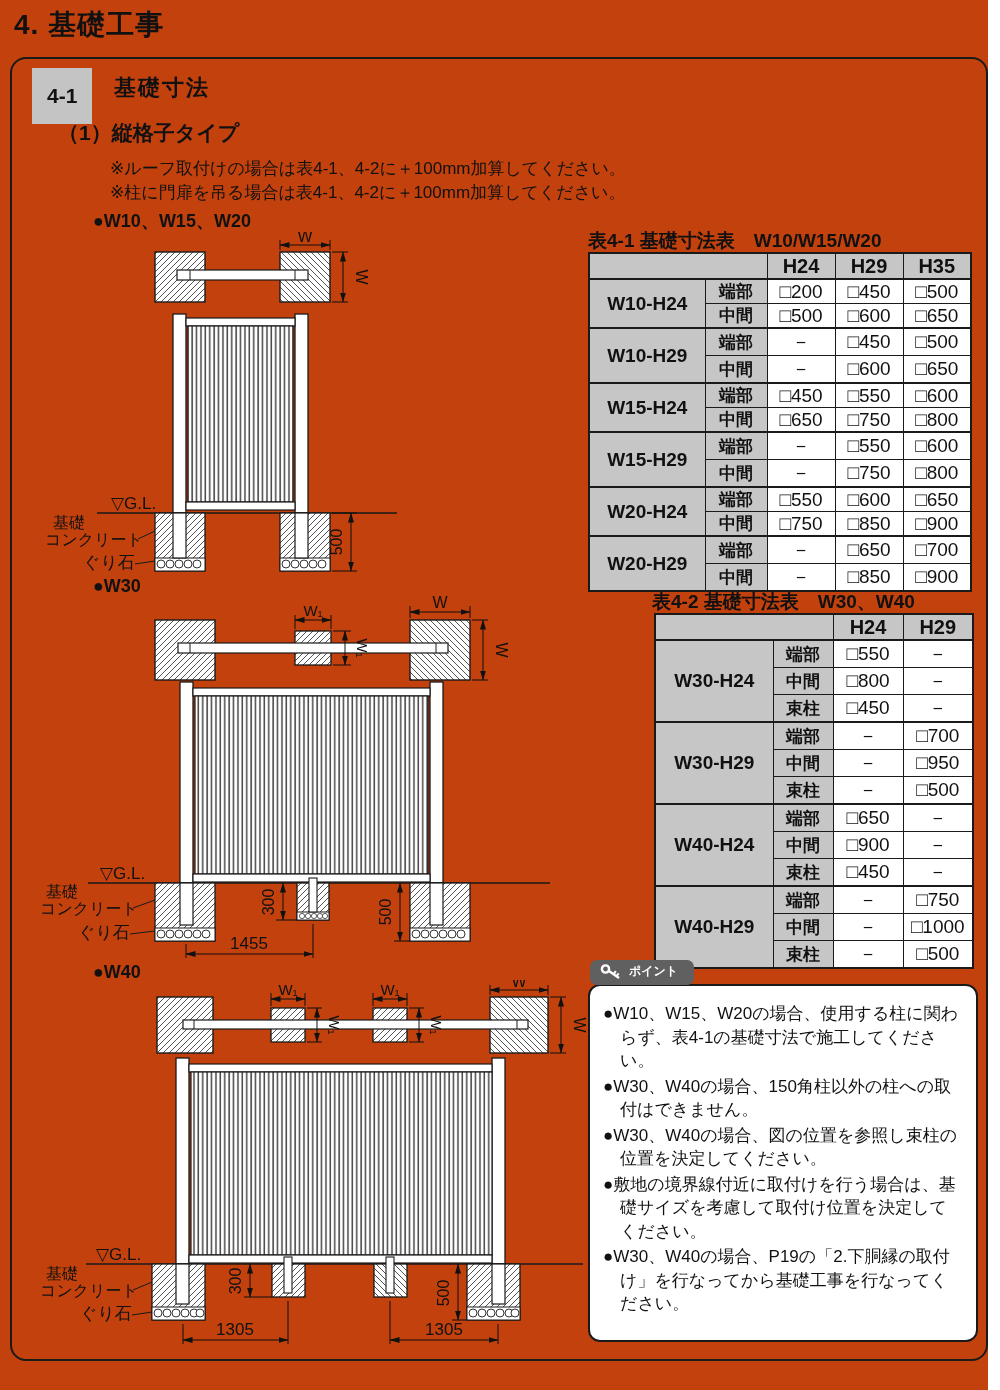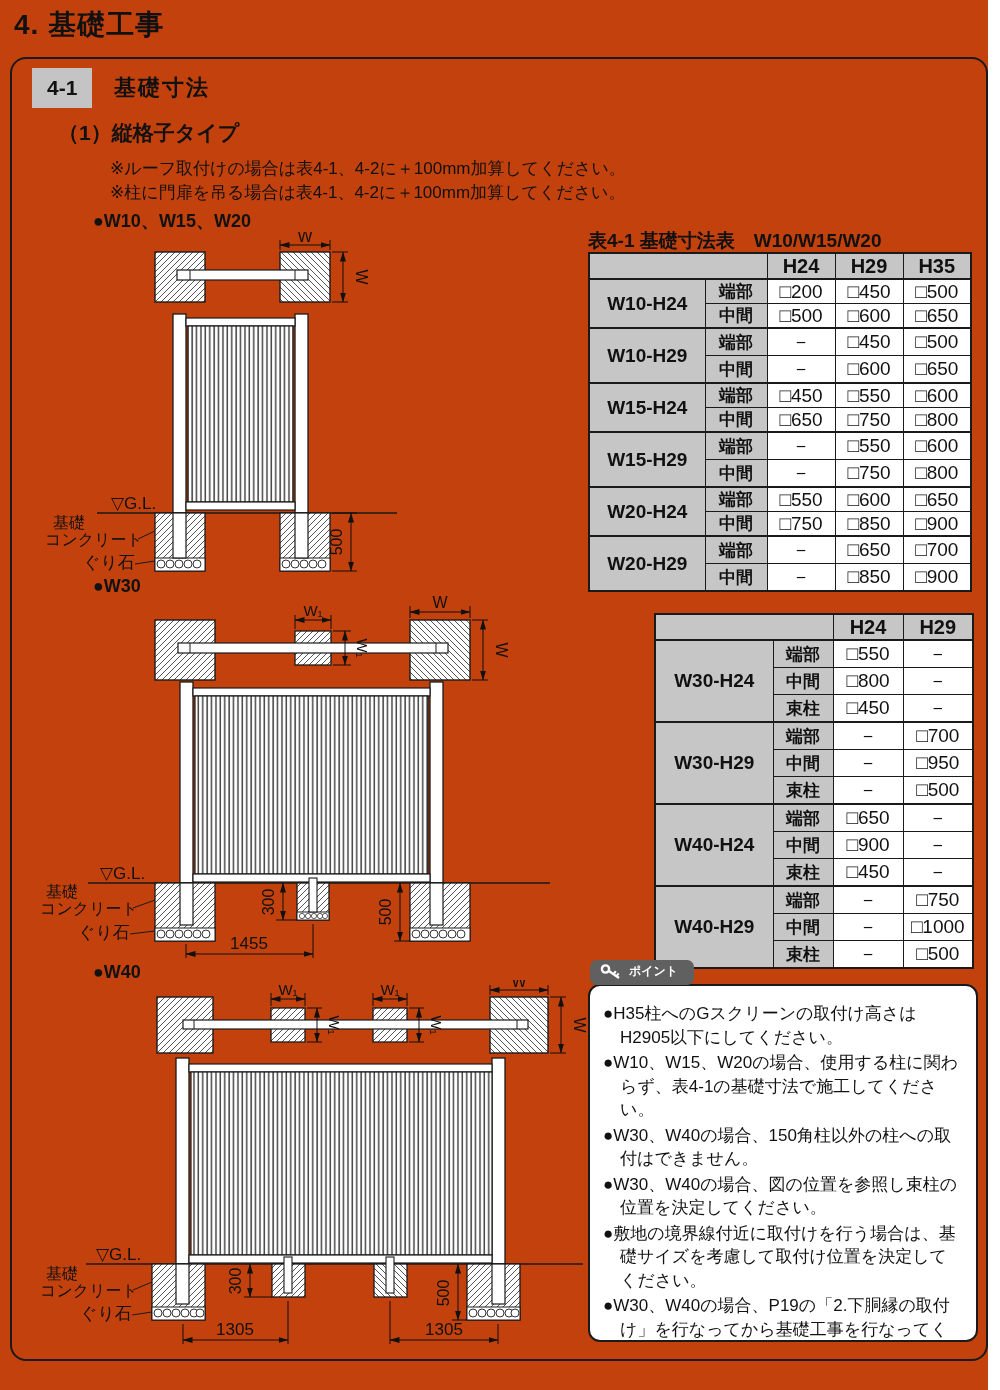--- a/index.html
+++ b/index.html
@@ -7,21 +7,21 @@
     --badge-gray:#c4c4c4;
     --point-badge:#606060;
     --line:#1a1a1a;
   }
   *{box-sizing:border-box;}
   body{margin:0;background:#fff;font-family:"Liberation Sans","DejaVu Sans",sans-serif;color:#111;}
   .page{position:relative;width:988px;height:1390px;background:#c2410c;overflow:hidden;}
   .abs{position:absolute;}
   .page-title{left:14px;top:6px;font-size:28px;font-weight:bold;letter-spacing:1px;}
   .outer-box{left:10px;top:57px;width:978px;height:1304px;border:2.5px solid var(--line);border-radius:16px;}
-  .sec-badge{left:32px;top:68px;background:var(--badge-gray);font-size:21px;font-weight:bold;padding:8px 15px;}
+  .sec-badge{left:32px;top:68px;background:var(--badge-gray);font-size:21px;font-weight:bold;padding:16px 15px;}
   .sec-heading{left:114px;top:73px;font-size:22px;font-weight:bold;letter-spacing:2px;}
   .subsection{left:58px;top:119px;font-size:21px;font-weight:bold;}
   .note{left:110px;font-size:17px;}
   .dlabel{font-size:18px;font-weight:bold;}
   .tbl-title{font-size:19px;font-weight:bold;}
   .dim-table{border-collapse:collapse;border:2px solid var(--line);table-layout:fixed;}
   .dim-table th,.dim-table td{border:1px solid var(--line);padding:0;text-align:center;vertical-align:middle;overflow:hidden;}
   .dim-table td{height:24px;}
   .hdr th{background:var(--cell-gray);font-size:20px;height:26px;font-weight:bold;}
   .grp{background:var(--cell-gray);font-weight:bold;font-size:19px;}
@@ -450,20 +450,21 @@
     </tr>
     <tr>
       <td class="lbl">中間</td>
       <td class="val">－</td>
       <td class="val">□850</td>
       <td class="val">□900</td>
     </tr>
   </tbody>
     </table>
 
+  <div class="abs tbl-title" style="left:652px;top:589px">表4-2 基礎寸法表　W30、W40</div>
   <table class="abs dim-table" style="left:654px;top:613px">
     <colgroup>
         <col style="width:118px">
         <col style="width:60px">
         <col style="width:70px">
         <col style="width:70px">
       </colgroup>
     <tbody>
         <tr class="hdr">
       <th class="diag" colspan="2"></th>
@@ -540,21 +541,20 @@
   <div class="abs point-badge">
     <svg width="22" height="16" viewBox="0 0 22 16">
       <circle cx="5.5" cy="5" r="3.6" fill="none" stroke="#fff" stroke-width="2.4"></circle>
       <line x1="8.6" y1="6.8" x2="19" y2="14" stroke="#fff" stroke-width="2.4"></line>
       <line x1="13.6" y1="10.2" x2="15.8" y2="7.2" stroke="#fff" stroke-width="2"></line>
       <line x1="16.6" y1="12.2" x2="18.6" y2="9.4" stroke="#fff" stroke-width="2"></line>
     </svg>
     <span>ポイント</span>
   </div>
   <div class="abs point-box">
-    <div class="point-item">●H35柱へのGスクリーンの取付け高さはH2905以下にしてください。</div>
     <div class="point-item">●W10、W15、W20の場合、使用する柱に関わらず、表4-1の基礎寸法で施工してください。</div>
     <div class="point-item">●W30、W40の場合、150角柱以外の柱への取付はできません。</div>
     <div class="point-item">●W30、W40の場合、図の位置を参照し束柱の位置を決定してください。</div>
     <div class="point-item">●敷地の境界線付近に取付けを行う場合は、基礎サイズを考慮して取付け位置を決定してください。</div>
     <div class="point-item">●W30、W40の場合、P19の「2.下胴縁の取付け」を行なってから基礎工事を行なってください。</div>
   </div>
 
   <div class="abs footer">EXM-015_202101</div>
 </div>
 

